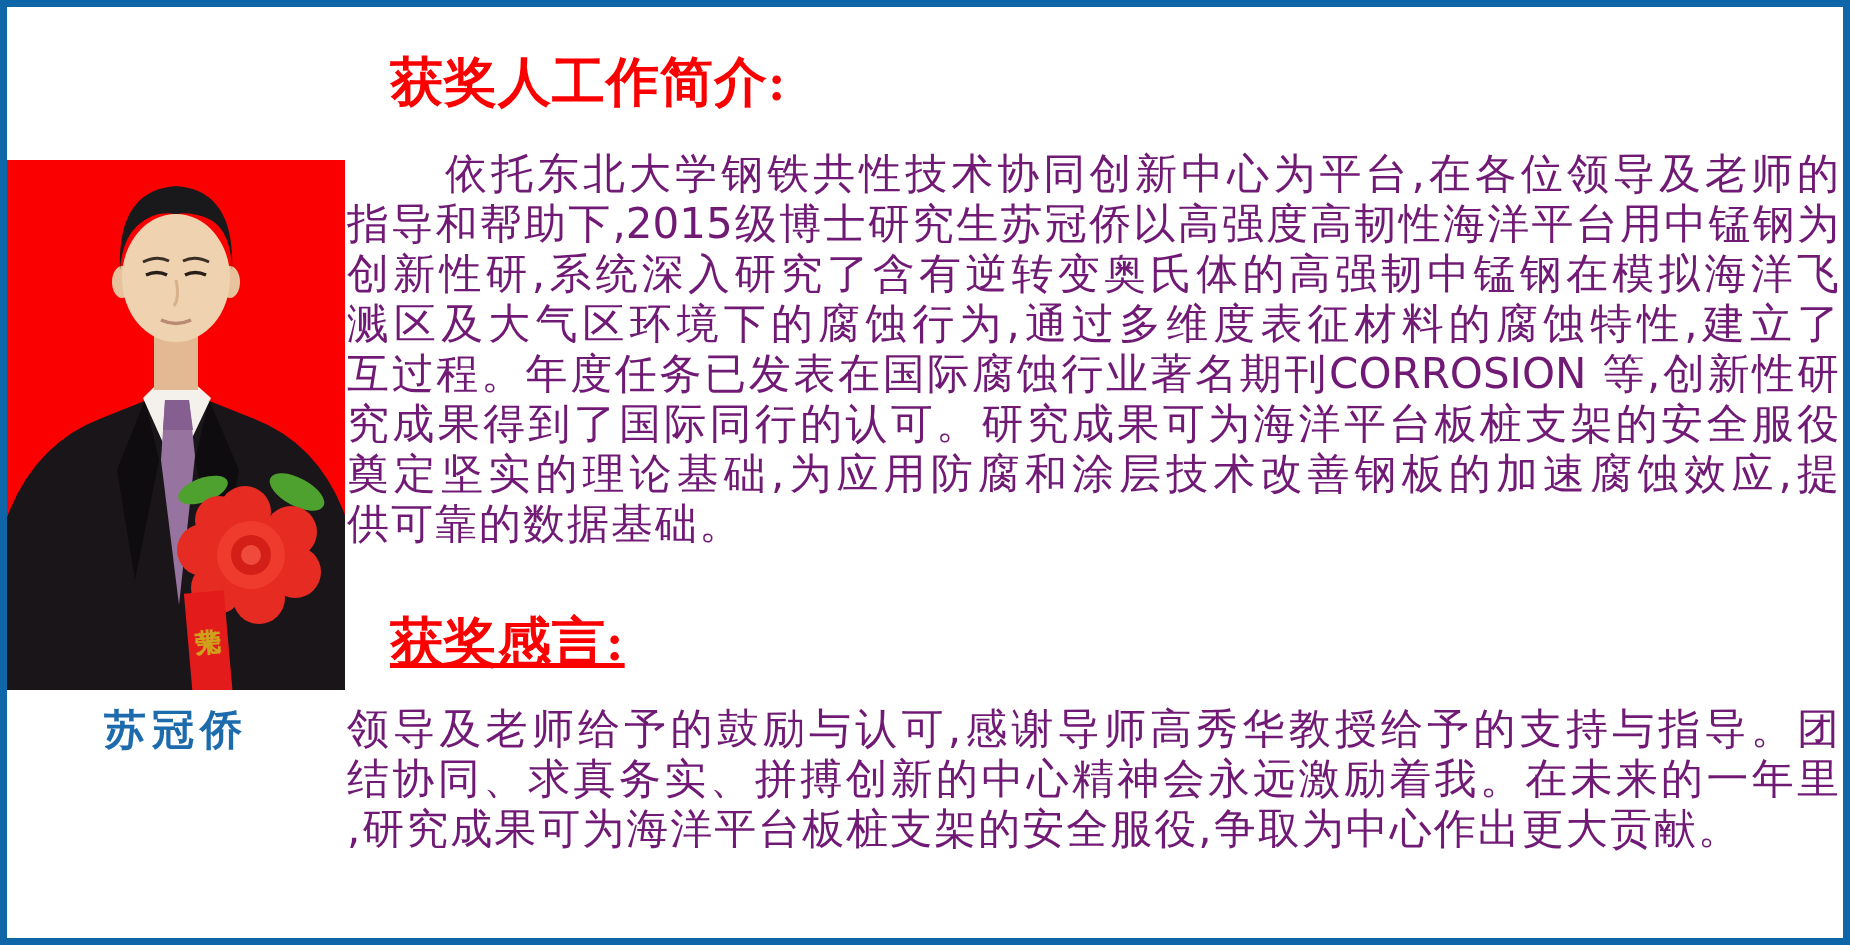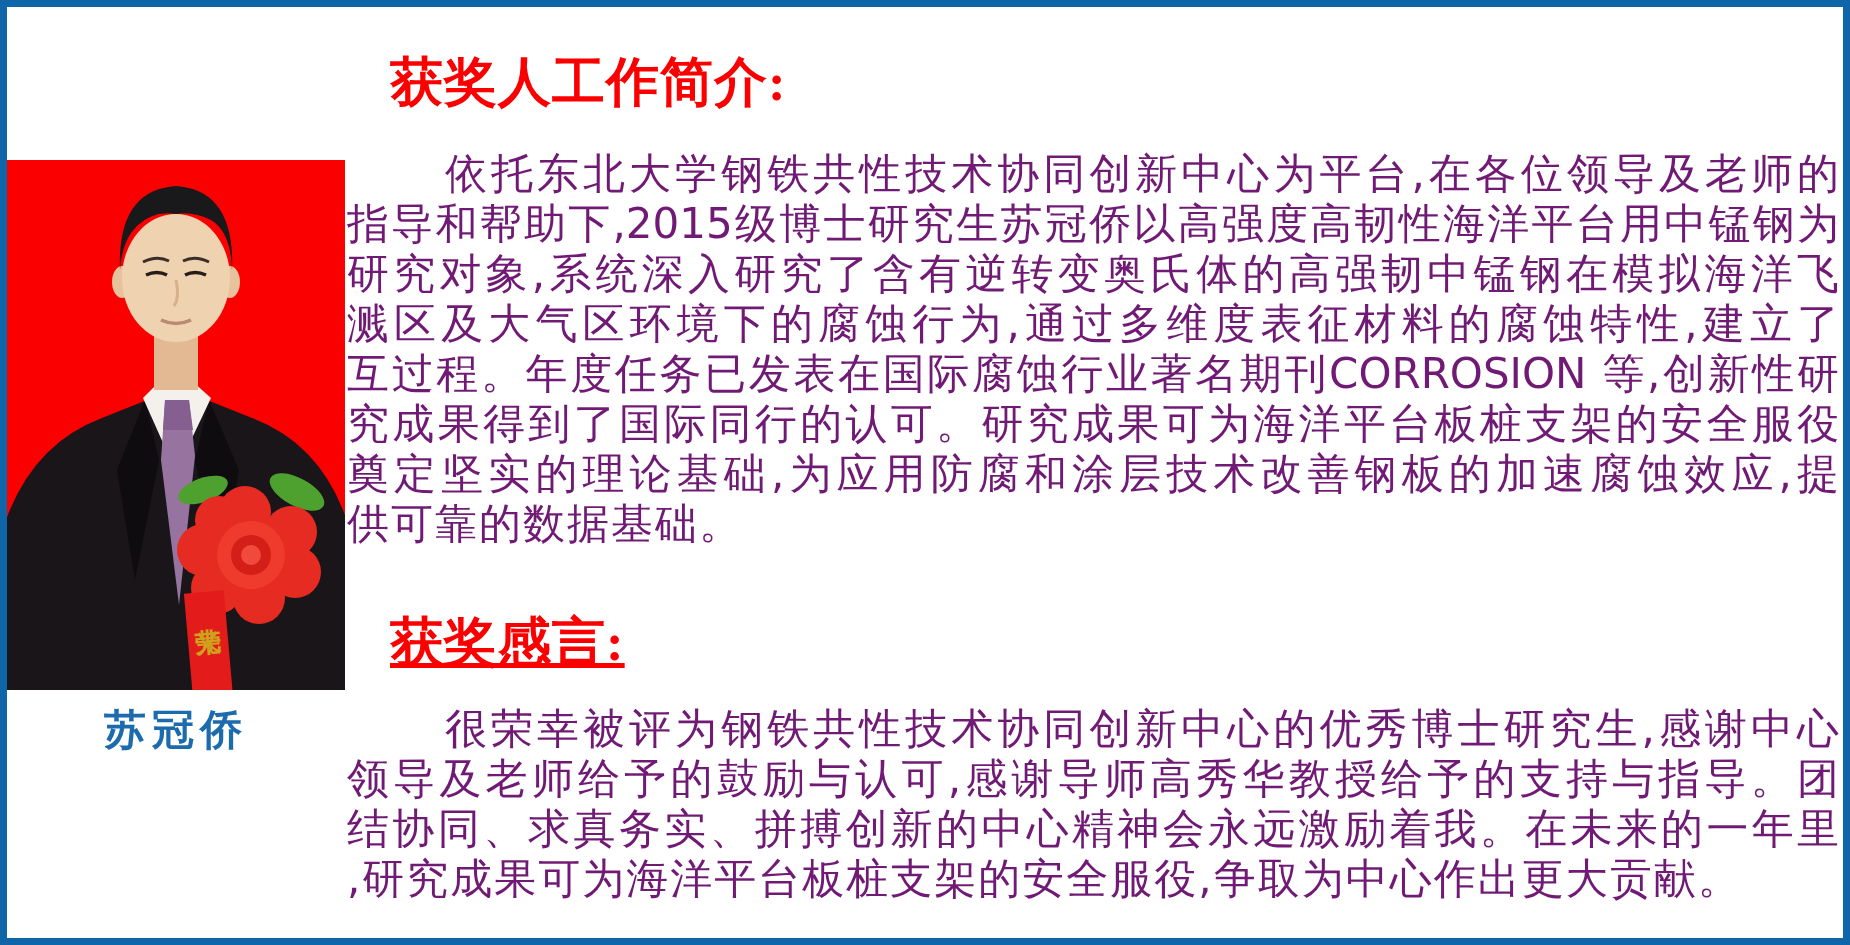--- a/index.html
+++ b/index.html
@@ -145,32 +145,31 @@
 
   <div class="awardee-name">苏冠侨</div>
 
   <div class="content">
 
     <div class="heading heading-1">获奖人工作简介:</div>
 
     <div class="para para-1">
       <div class="line indent">依托东北大学钢铁共性技术协同创新中心为平台,在各位领导及老师的</div>
       <div class="line">指导和帮助下,2015级博士研究生苏冠侨以高强度高韧性海洋平台用中锰钢为</div>
-      <div class="line">研究对象,系统深入研究了含有逆转变奥氏体的高强韧中锰钢在模拟海洋飞</div>
+      <div class="line">创新性研,系统深入研究了含有逆转变奥氏体的高强韧中锰钢在模拟海洋飞</div>
       <div class="line">溅区及大气区环境下的腐蚀行为,通过多维度表征材料的腐蚀特性,建立了</div>
       <div class="line">互过程。年度任务已发表在国际腐蚀行业著名期刊CORROSION 等,创新性研</div>
       <div class="line">究成果得到了国际同行的认可。研究成果可为海洋平台板桩支架的安全服役</div>
       <div class="line">奠定坚实的理论基础,为应用防腐和涂层技术改善钢板的加速腐蚀效应,提</div>
       <div class="line last">供可靠的数据基础。</div>
     </div>
 
     <div class="heading heading-2">获奖感言:</div>
 
     <div class="para para-2">
-      <div class="line indent">很荣幸被评为钢铁共性技术协同创新中心的优秀博士研究生,感谢中心</div>
       <div class="line">领导及老师给予的鼓励与认可,感谢导师高秀华教授给予的支持与指导。团</div>
       <div class="line">结协同、求真务实、拼搏创新的中心精神会永远激励着我。在未来的一年里</div>
       <div class="line last">,研究成果可为海洋平台板桩支架的安全服役,争取为中心作出更大贡献。</div>
     </div>
 
   </div>
 
 </div>
 
 </body></html>

